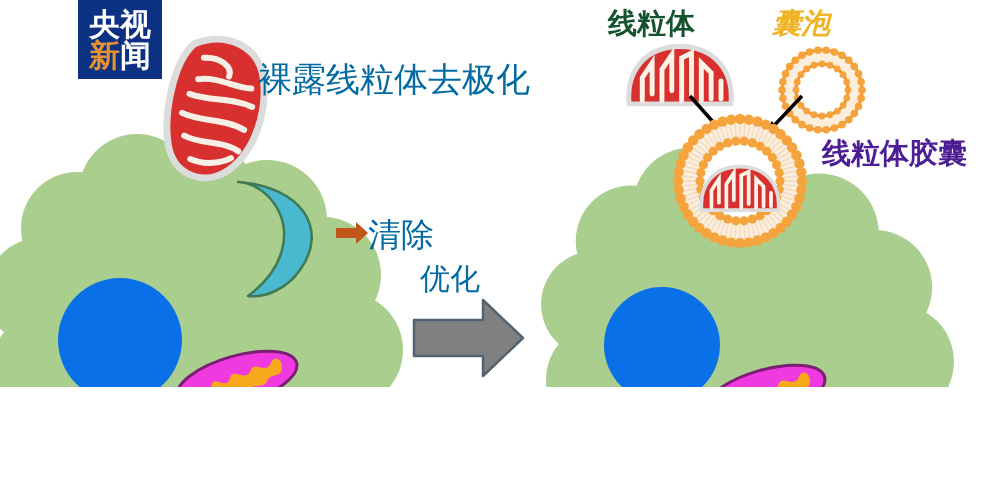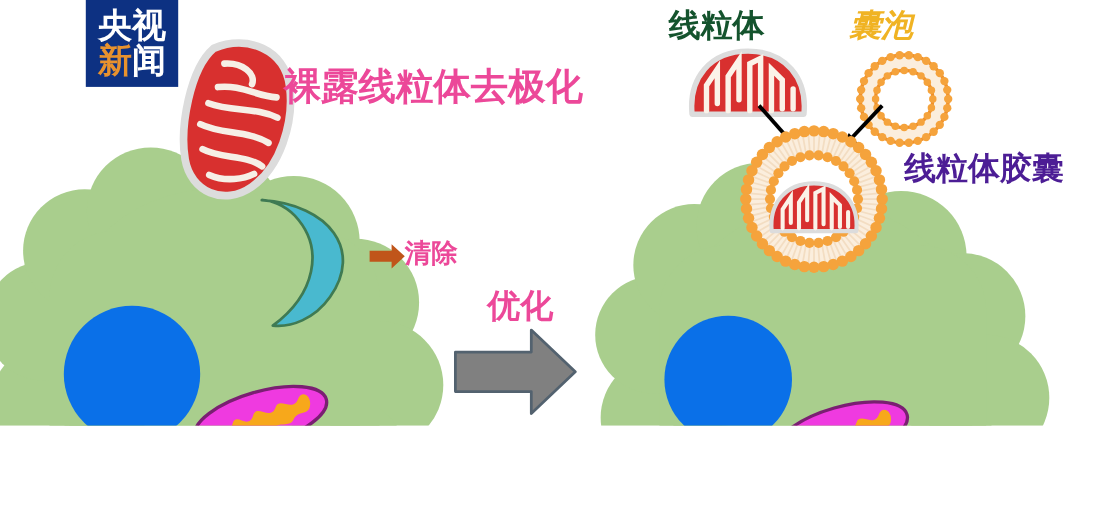--- a/index.html
+++ b/index.html
@@ -46,38 +46,37 @@
     letter-spacing: 0px;
     font-family: "DejaVu Sans", "Liberation Sans", sans-serif;
   }
   .logo-row span { display: inline-block; }
   .logo-white { color: #ffffff; }
   .logo-orange { color: #e8922e; }
   .lbl {
     position: absolute;
     white-space: nowrap;
     font-family: "DejaVu Sans", "Liberation Sans", sans-serif;
-    color: #ec4899;
+    color: #0369a1;
     line-height: 1;
-    font-weight: bold;
   }
   .lbl-naked-mito {
     left: 258px; top: 62px;
     font-size: 34px;
   }
   .lbl-autophagosome {
     left: 235px; top: 278px;
     font-size: 30px;
   }
   .lbl-clear {
     left: 368px; top: 218px;
-    font-size: 24px;
+    font-size: 33px;
   }
   .lbl-optimize {
-    left: 443px; top: 264px;
+    left: 420px; top: 264px;
     font-size: 30px;
   }
   .lbl-mito-red {
     left: 608px; top: 9px;
     font-size: 29px;
     font-weight: bold;
     color: #14532d;
   }
   .lbl-vesicle {
     left: 772px; top: 9px;

